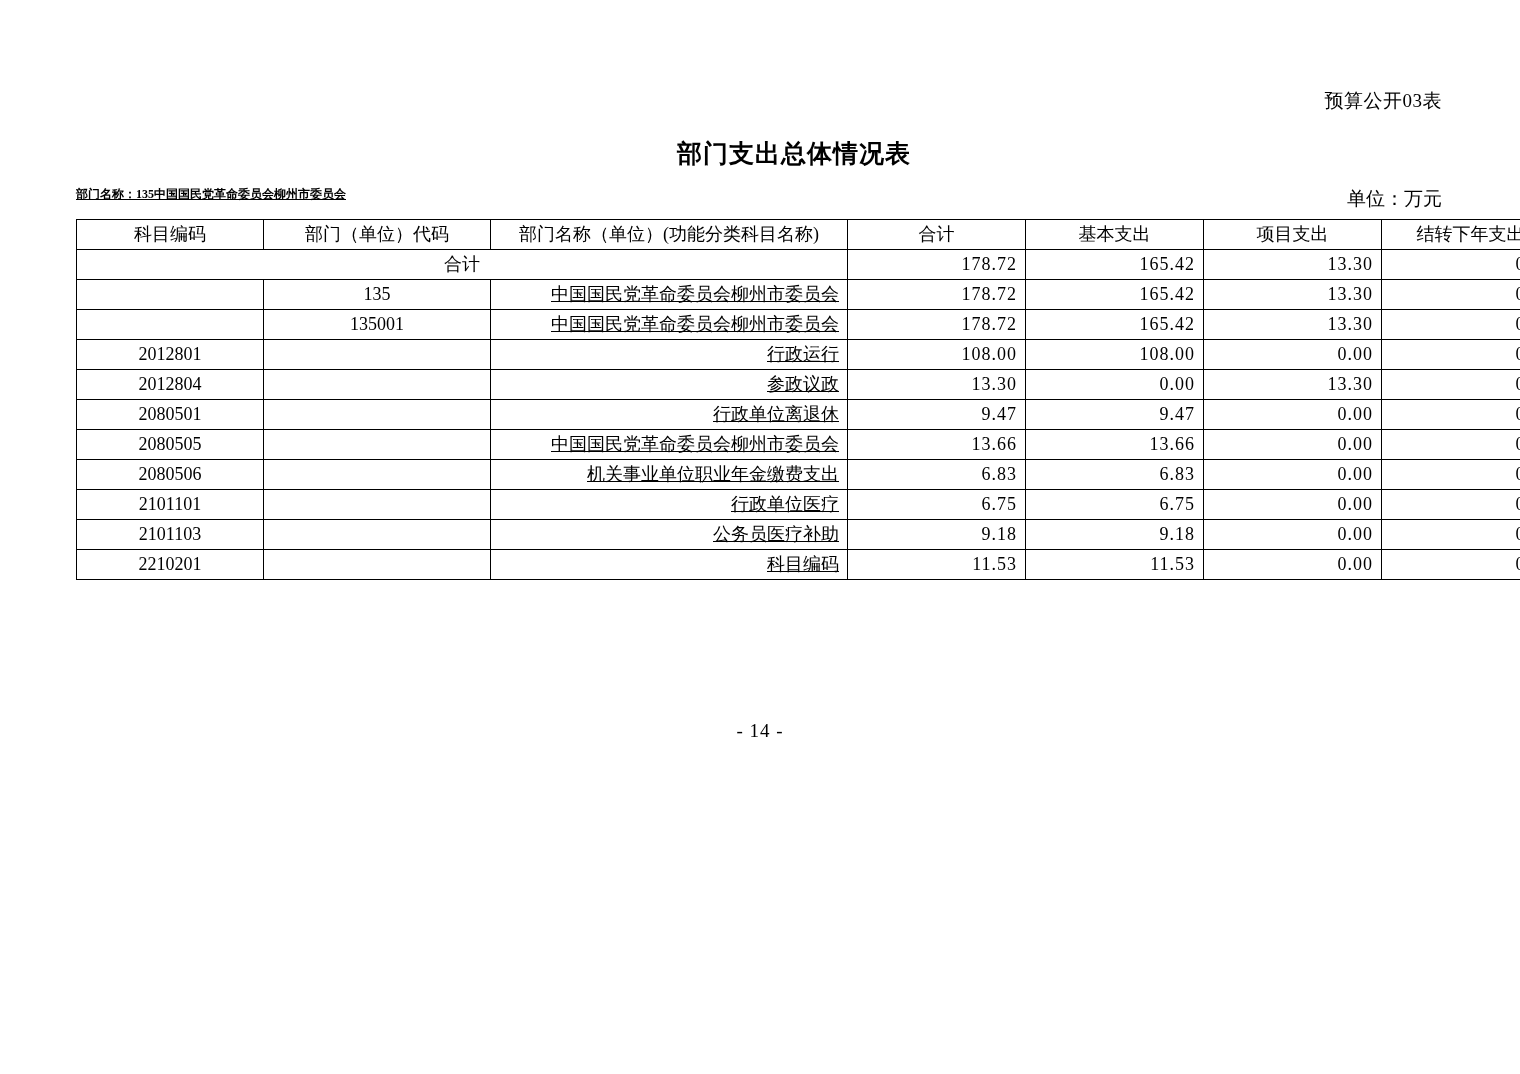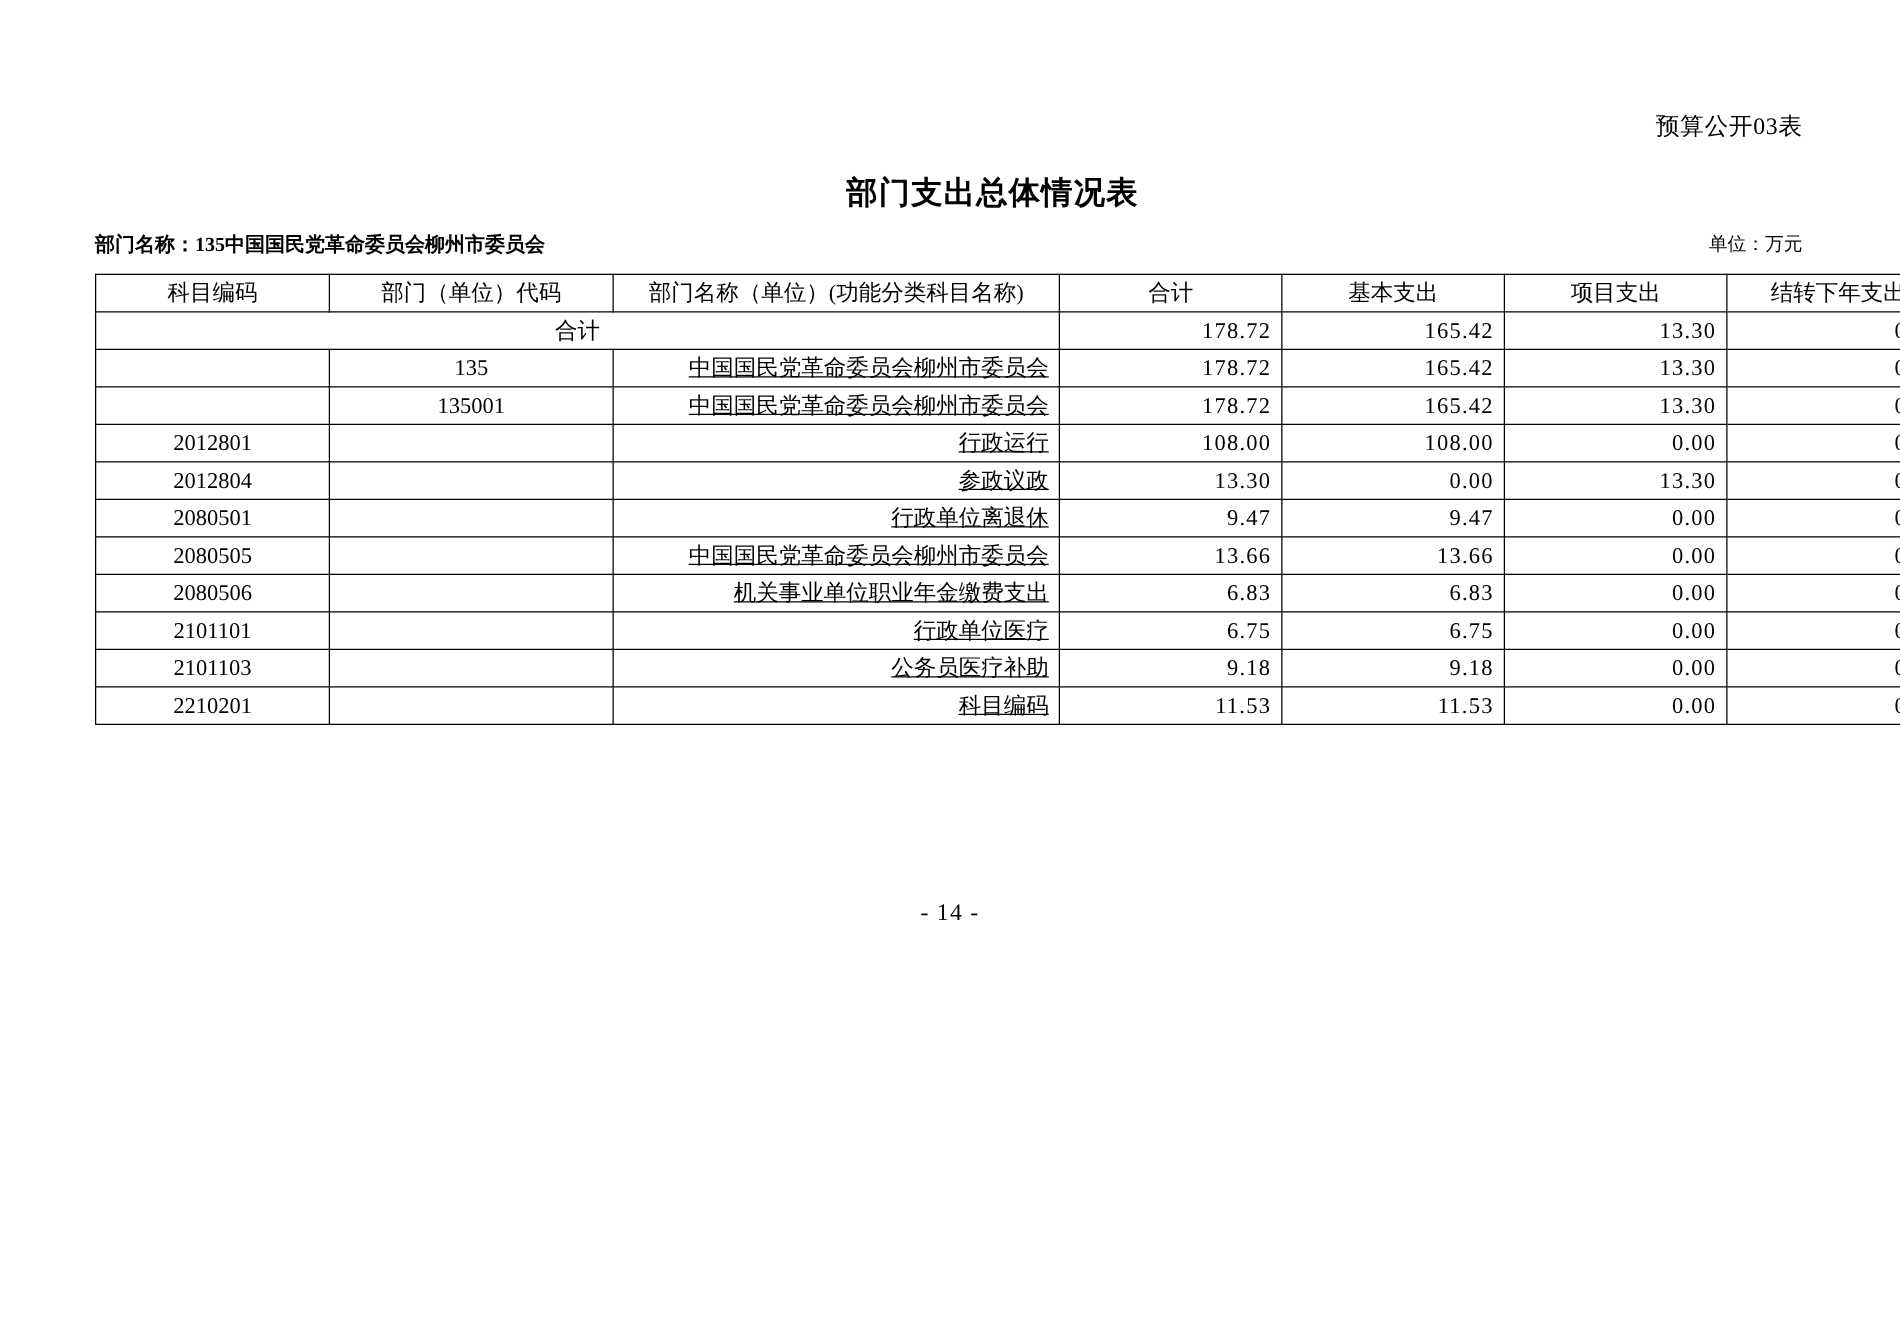--- a/index.html
+++ b/index.html
@@ -44,32 +44,33 @@
     position: absolute;
     top: 186px;
     left: 76px;
     right: 78px;
     height: 28px;
   }
   .dept-name {
     position: absolute;
     left: 0;
     top: 0;
-    font-size: 16px;
+    font-size: 12px;
     font-weight: bold;
     white-space: nowrap;
+    text-decoration: underline;
   }
   .dept-name .label {
     font-weight: bold;
   }
   .unit-note {
     position: absolute;
     right: 0;
     top: 0;
-    font-size: 15px;
+    font-size: 19px;
     white-space: nowrap;
   }
   table.budget {
     position: absolute;
     top: 219px;
     left: 76px;
     width: 1366px;
     border-collapse: collapse;
     table-layout: fixed;
     font-size: 18px;

